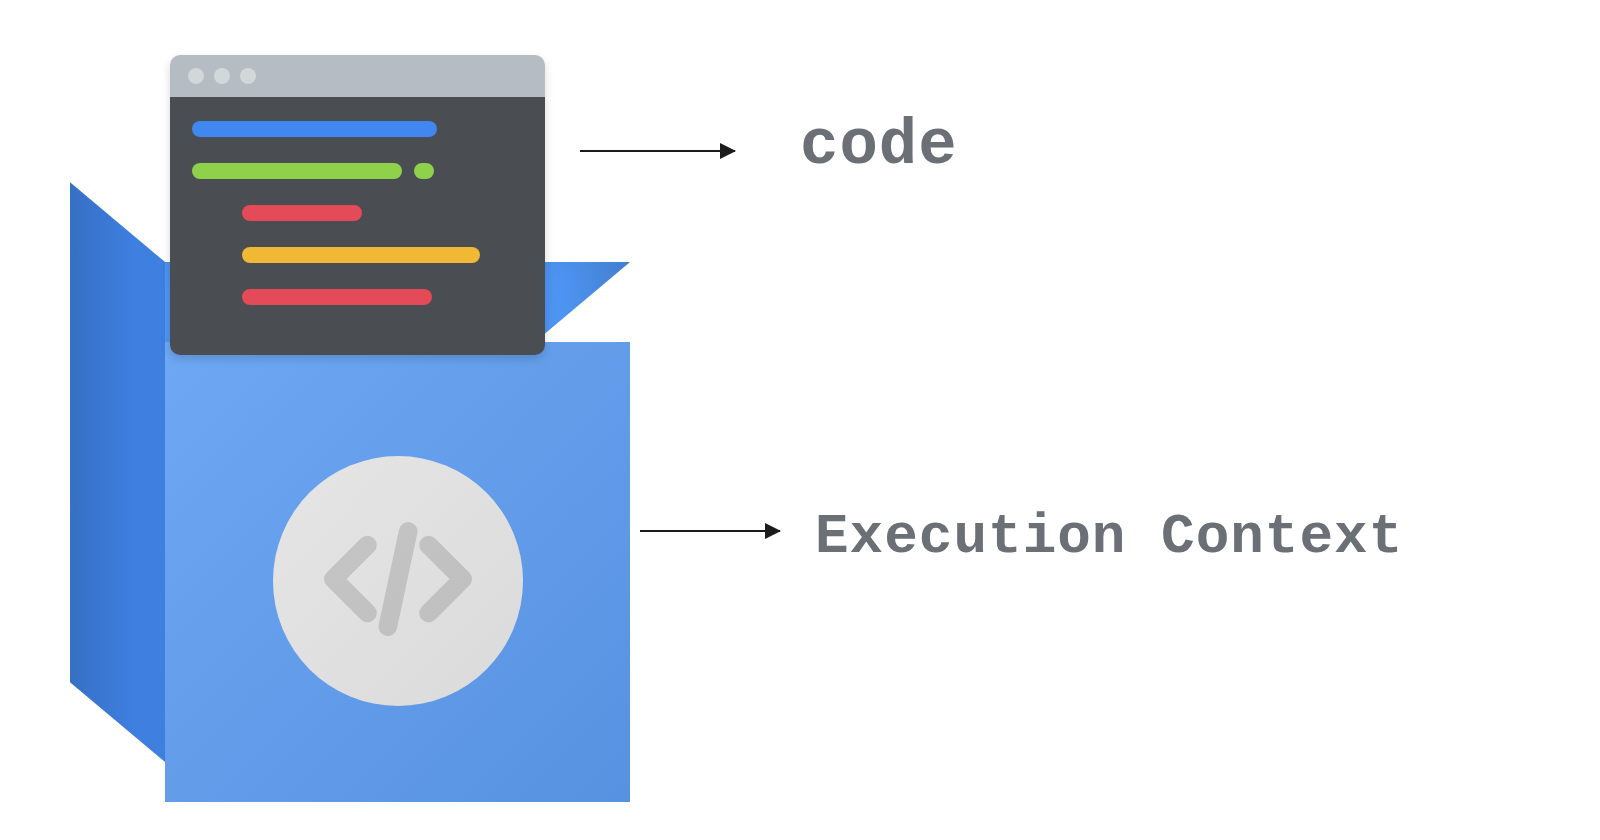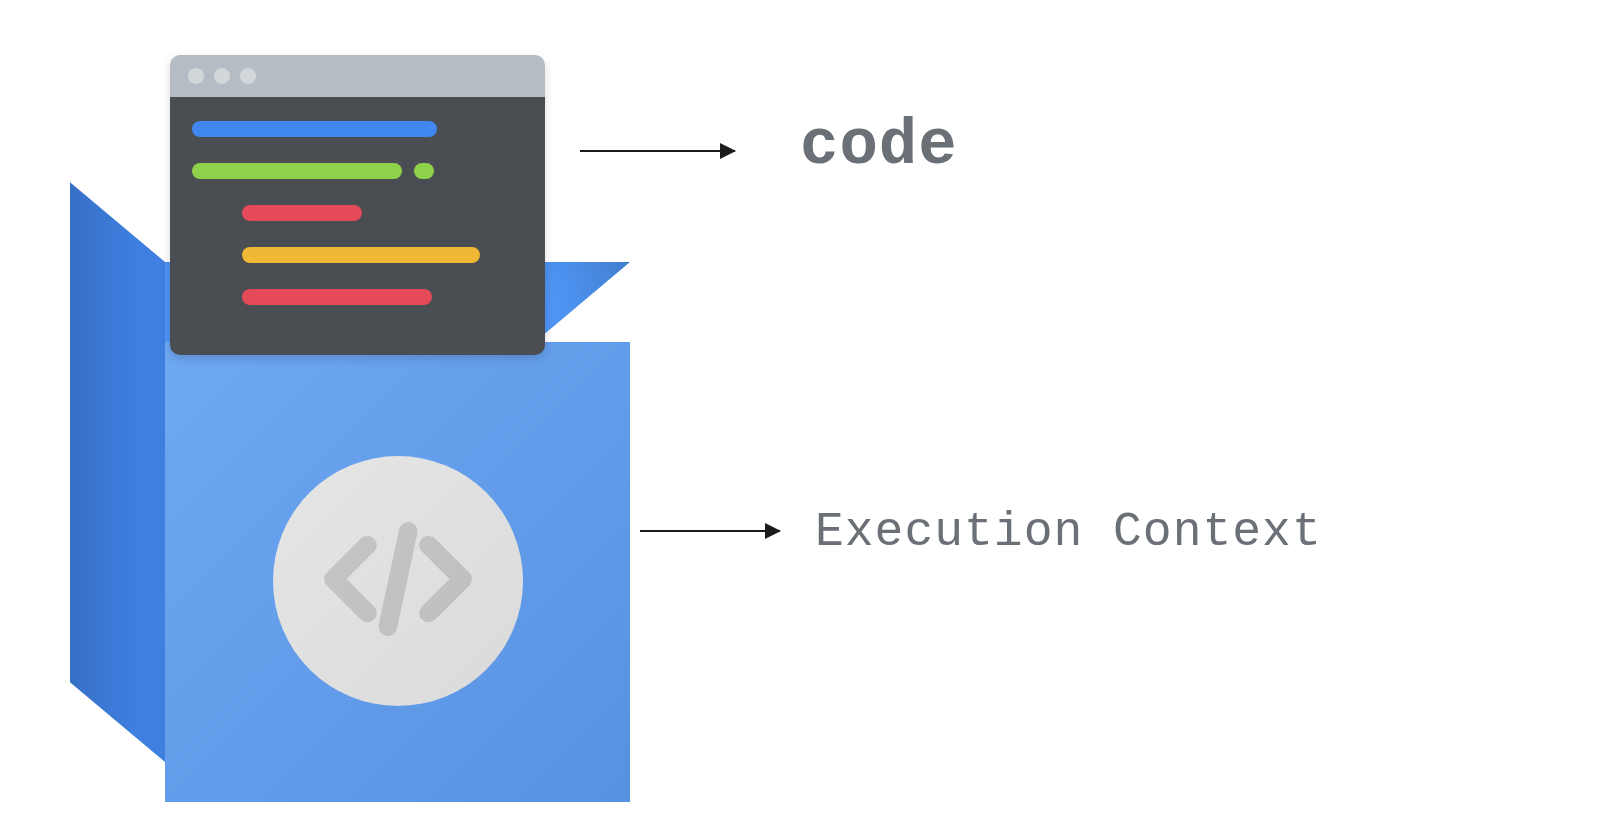--- a/index.html
+++ b/index.html
@@ -151,22 +151,22 @@
   }
   .label-code {
     left: 800px;
     top: 110px;
     font-size: 64px;
     font-weight: 600;
   }
   .label-ctx {
     left: 815px;
     top: 505px;
-    font-size: 48px;
-    font-weight: 400;
+    font-size: 56px;
+    font-weight: 700;
   }
 </style>
 </head>
 <body>
 
 <div class="stage">
 
   <div class="box3d">
     <div class="box-left"></div>
     <div class="box-top"></div>

